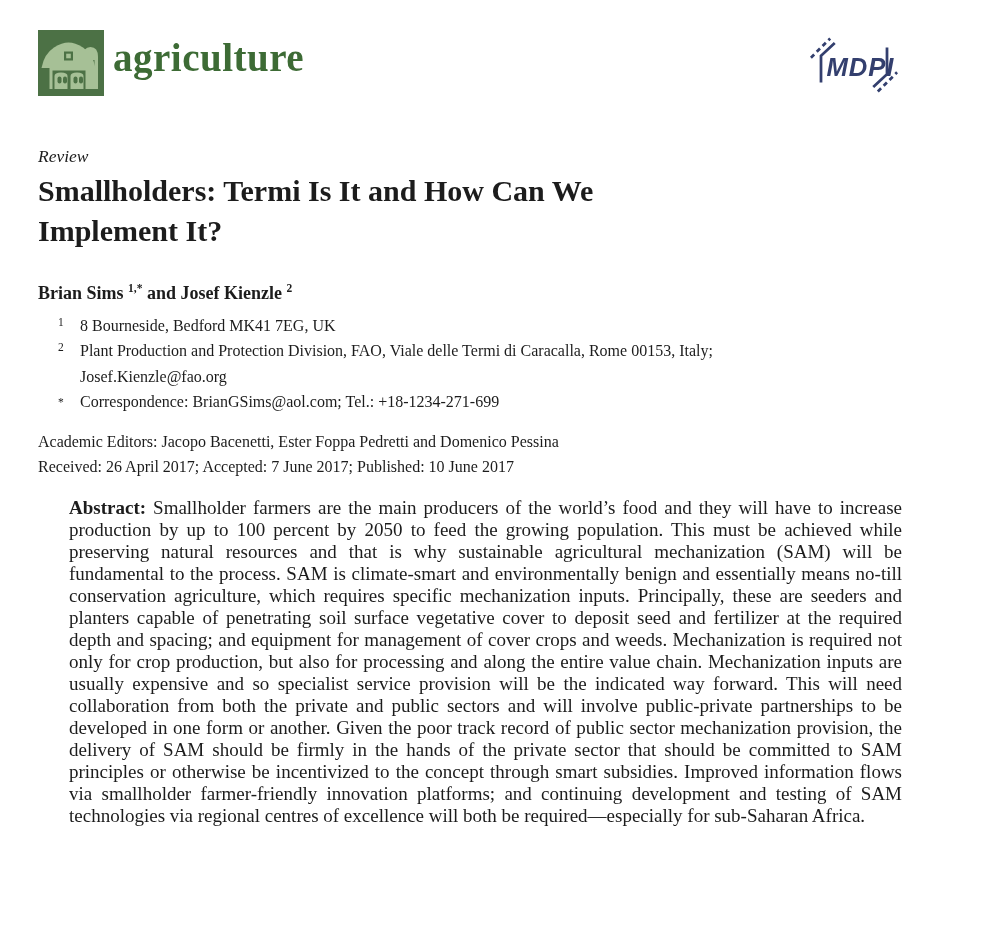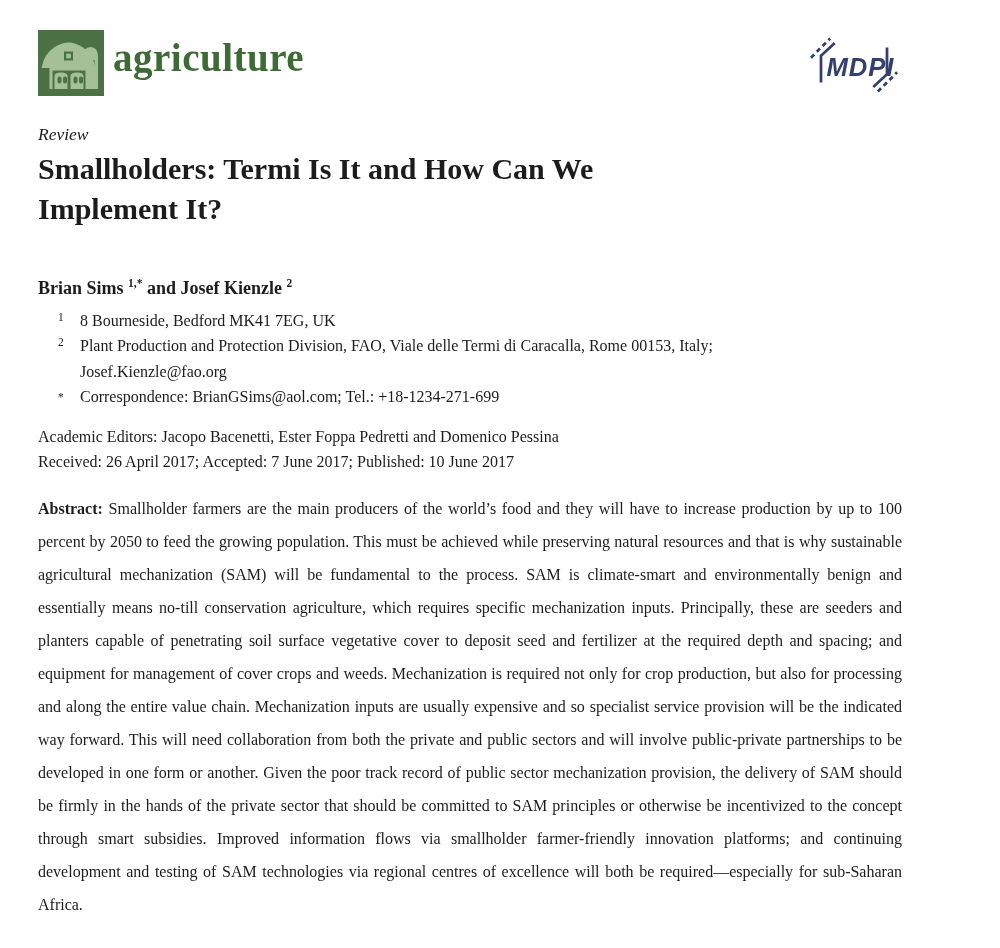--- a/index.html
+++ b/index.html
@@ -24,50 +24,51 @@
     font-weight:bold; 
     letter-spacing:0.5px;
   }
   .mdpi-logo {
     position:absolute; left:810px; top:36px;
     width:88px; height:58px;font-style:italic;
   }
 
   
   .content {
-    position:absolute; left:38px; top:124px; width:864px;
+    position:absolute; left:38px; top:146px; width:864px;
   }
   .article-type {
     font-style:italic; font-size:17.5px; line-height:21px;
     margin:0 0 4px 0;
   }
   .title {
     font-weight:bold; font-size:30px; line-height:40px;
     margin:0;
   }
   .authors {
-    margin-top:43px;
+    margin-top:26px;
     font-weight:bold; font-size:18px; line-height:22px;
   }
   .authors sup { font-size:11.5px; }
   .affiliations { margin-top:9px; }
   .aff-row {
     position:relative;
     padding-left:42px;
     font-size:16px; line-height:25.3px;
   }
   .aff-marker {
     position:absolute; left:20px; top:-3px;
     font-size:11.5px;
   }
   .editors-block { margin-top:15px; font-size:16px; line-height:25.3px; }
   .abstract {
     margin-top:17px;
-    font-size:16px; line-height:33px;
+    font-size:19px; line-height:22px;
     text-align:justify;
+    margin-left:31px;
   }
   .abstract b { font-weight:bold; }
 </style>
 </head>
 <body>
 
 <div class="page">
 
   <div class="logo-box">
     <span>

